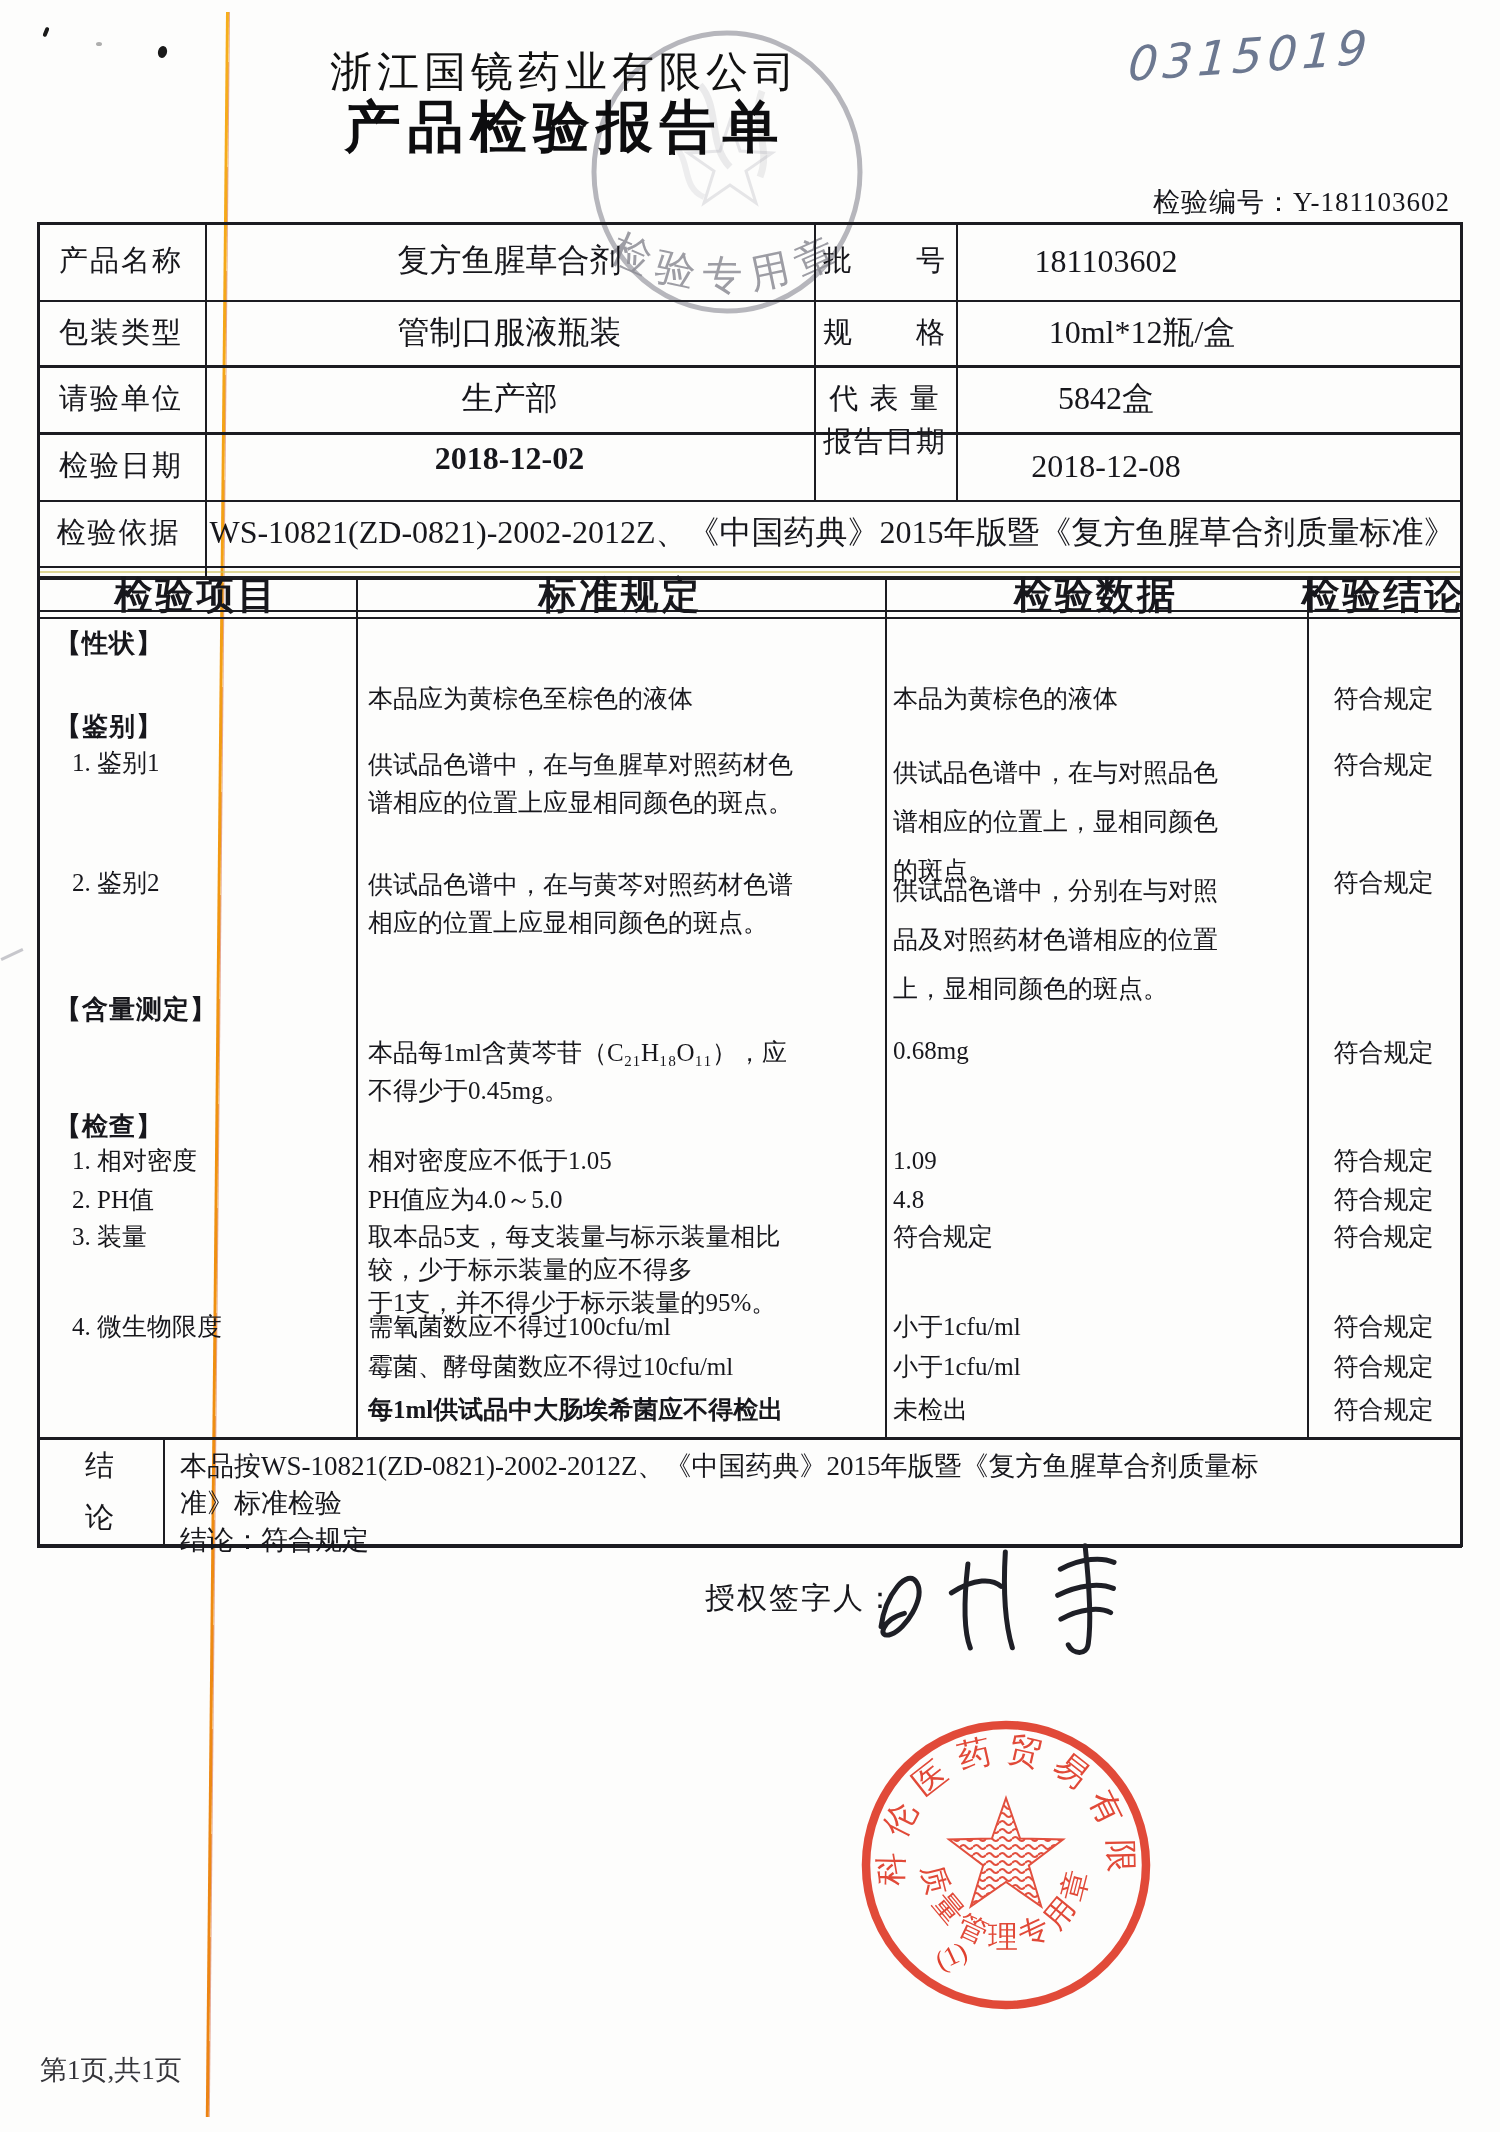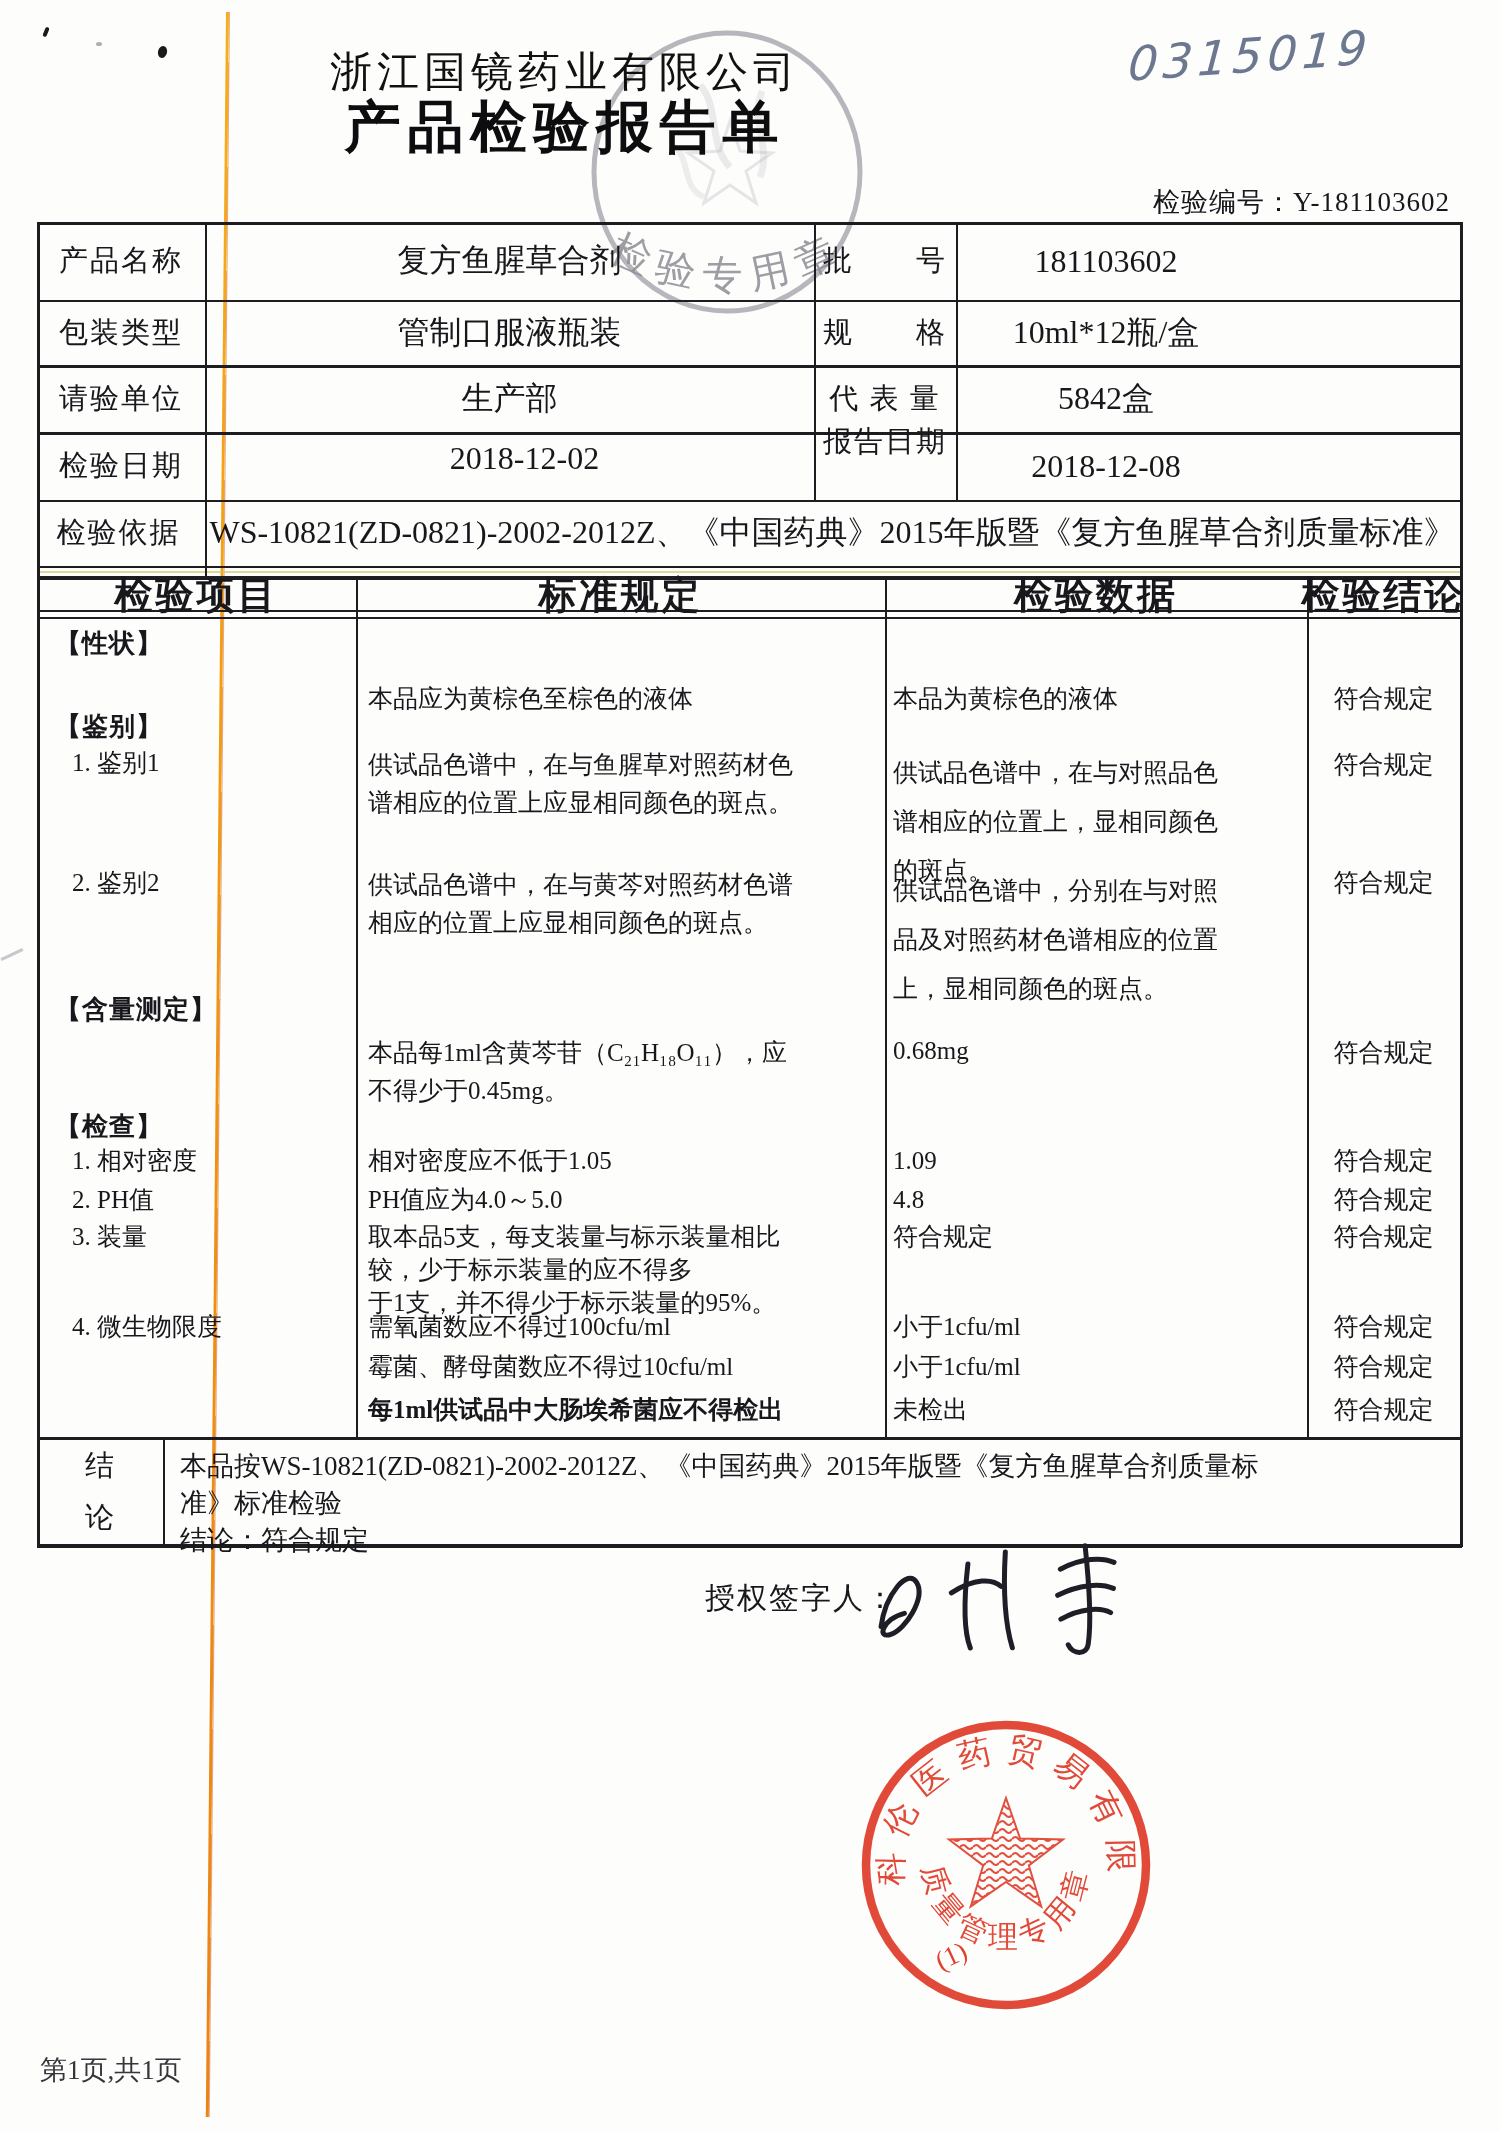--- a/index.html
+++ b/index.html
@@ -93,29 +93,29 @@
     </div>
 
   <div class="cell ilabel" style="left:37px;top:222px;width:168px;height:78px;">产品名称</div>
   <div class="cell ival" style="left:205px;top:222px;width:609px;height:78px;">复方鱼腥草合剂</div>
   <div class="cell ilabel" style="left:814px;top:222px;width:142px;height:78px;">批　　号</div>
   <div class="cell ival" style="left:956px;top:222px;width:300px;height:78px;">181103602</div>
 
   <div class="cell ilabel" style="left:37px;top:300px;width:168px;height:65px;">包装类型</div>
   <div class="cell ival" style="left:205px;top:300px;width:609px;height:65px;">管制口服液瓶装</div>
   <div class="cell ilabel" style="left:814px;top:300px;width:142px;height:65px;">规　　格</div>
-  <div class="cell ival" style="left:956px;top:300px;width:300px;height:65px;">10ml*12瓶/盒</div>
+  <div class="cell ival" style="left:956px;top:300px;width:300px;height:65px;padding-left:36px;">10ml*12瓶/盒</div>
 
   <div class="cell ilabel" style="left:37px;top:365px;width:168px;height:67px;">请验单位</div>
   <div class="cell ival" style="left:205px;top:365px;width:609px;height:67px;">生产部</div>
   <div class="cell ilabel" style="left:814px;top:365px;width:142px;height:67px;">代 表 量</div>
   <div class="cell ival" style="left:956px;top:365px;width:300px;height:67px;">5842盒</div>
 
   <div class="cell ilabel" style="left:37px;top:432px;width:168px;height:68px;">检验日期</div>
-  <div class="cell ival" style="left:220px;top:432px;width:609px;height:52px;">2018-12-02</div>
+  <div class="cell ival" style="left:205px;top:432px;width:609px;height:52px;font-weight:bold;">2018-12-02</div>
   <div class="cell ilabel" style="left:814px;top:408px;width:142px;height:68px;">报告日期</div>
   <div class="cell ival" style="left:956px;top:432px;width:300px;height:68px;">2018-12-08</div>
 
   <div class="cell ilabel" style="left:37px;top:500px;width:163px;height:66px;">检验依据</div>
   <div class="cell ival" style="left:205px;top:500px;width:1255px;height:66px;">WS-10821(ZD-0821)-2002-2012Z、《中国药典》2015年版暨《复方鱼腥草合剂质量标准》</div>
 
   <div class="cell hdr" style="left:37px;top:578px;width:319px;height:34px;">检验项目</div>
   <div class="cell hdr" style="left:885px;top:578px;width:422px;height:34px;">检验数据</div>
   <div class="cell hdr" style="left:356px;top:578px;width:529px;height:34px;">标准规定</div>
   <div class="cell hdr" style="left:1307px;top:578px;width:153px;height:34px;">检验结论</div>

